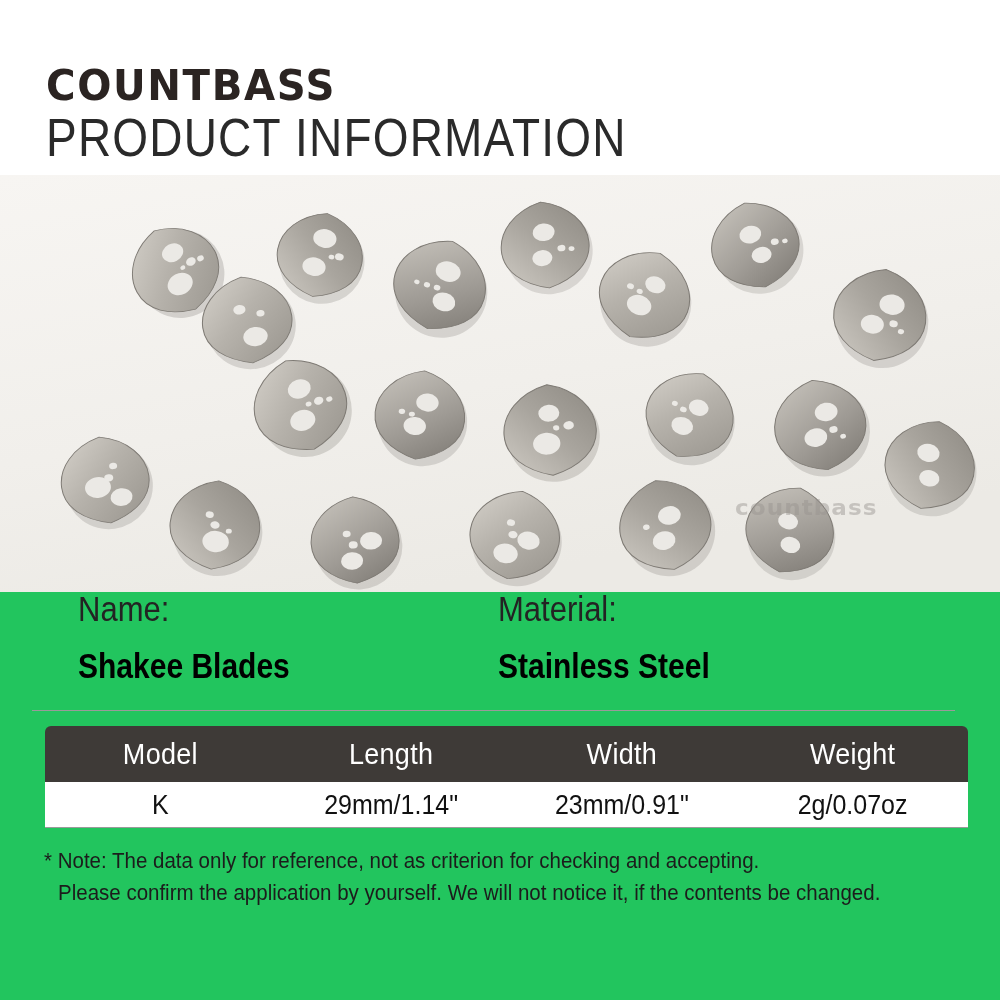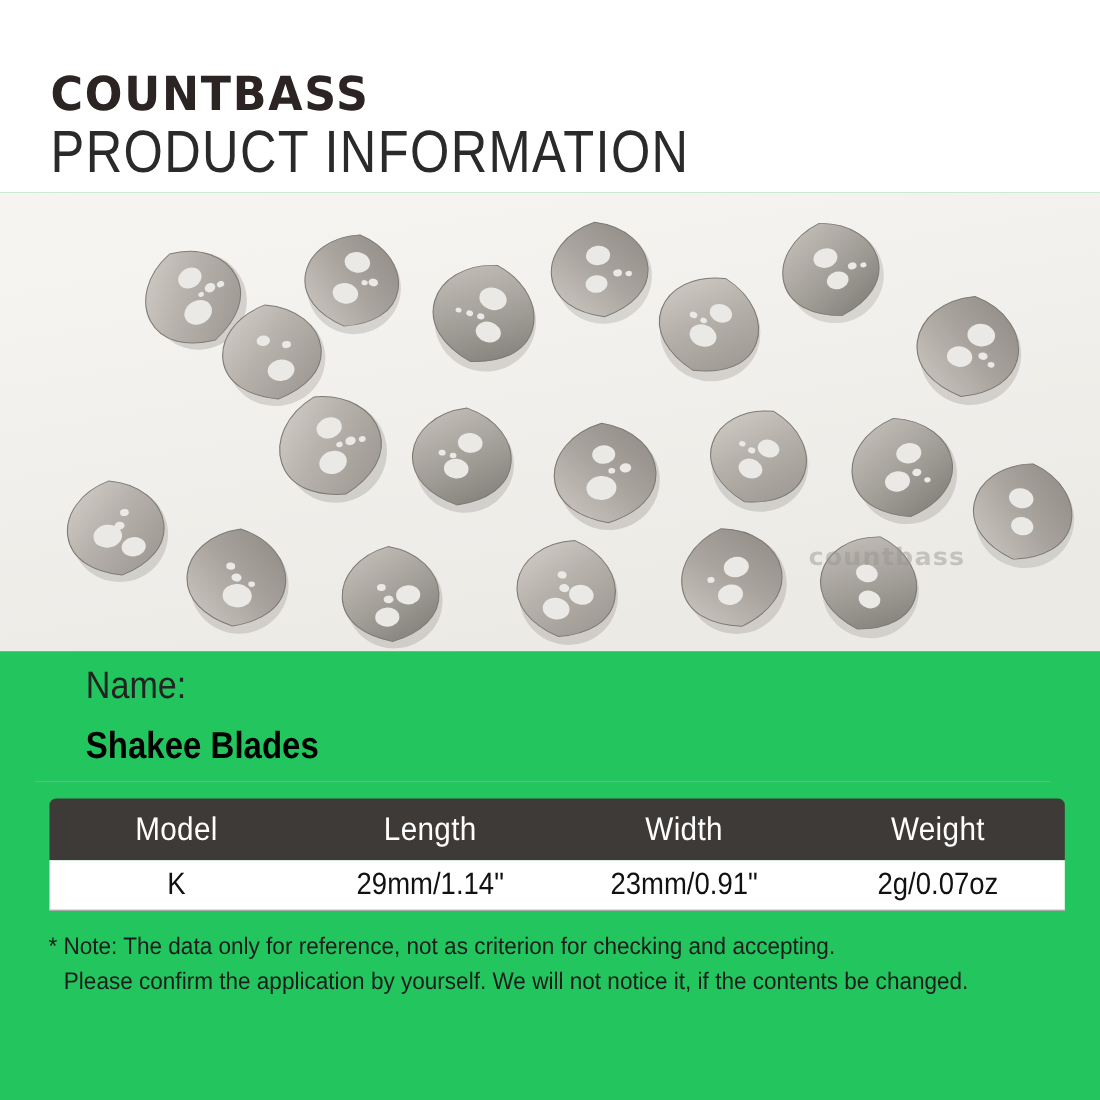--- a/index.html
+++ b/index.html
@@ -82,21 +82,21 @@
     transform: scaleX(1.05);
     transform-origin: left top;
     pointer-events: none;
     white-space: nowrap;
   }
 
   
   .spec-row {
     position: absolute;
     left: 0;
-    top: 605px;
+    top: 592px;
     width: 812px;
     height: 110px;
   }
   .spec-cell { position: absolute; top: 0; }
   .spec-cell.name     { left: 78px;  }
   .spec-cell.material { left: 498px; }
   .spec-label {
     font-family: "Liberation Sans", sans-serif;
     font-weight: 300;
     font-size: 31px;
@@ -412,20 +412,24 @@
       </g>
     </svg>
     <div class="watermark">countbass</div>
   </div>
 
   <div class="spec-row">
     <div class="spec-cell name">
       <div class="spec-label">Name:</div>
       <div class="spec-value">Shakee Blades</div>
     </div>
+    <div class="spec-cell material">
+      <div class="spec-label">Material:</div>
+      <div class="spec-value">Stainless Steel</div>
+    </div>
   </div>
 
   <div class="divider"></div>
 
   <div class="spec-table">
     <div class="table-head">
       <div class="cell">Model</div>
       <div class="cell">Length</div>
       <div class="cell">Width</div>
       <div class="cell">Weight</div>

